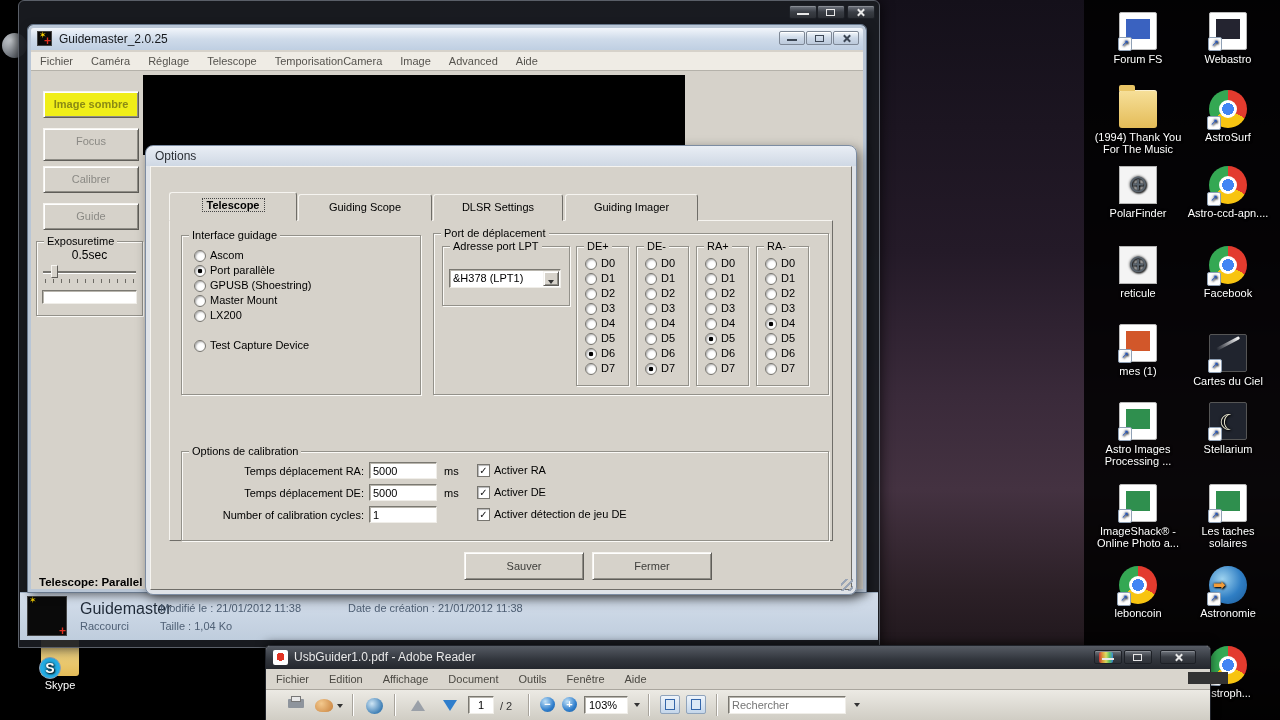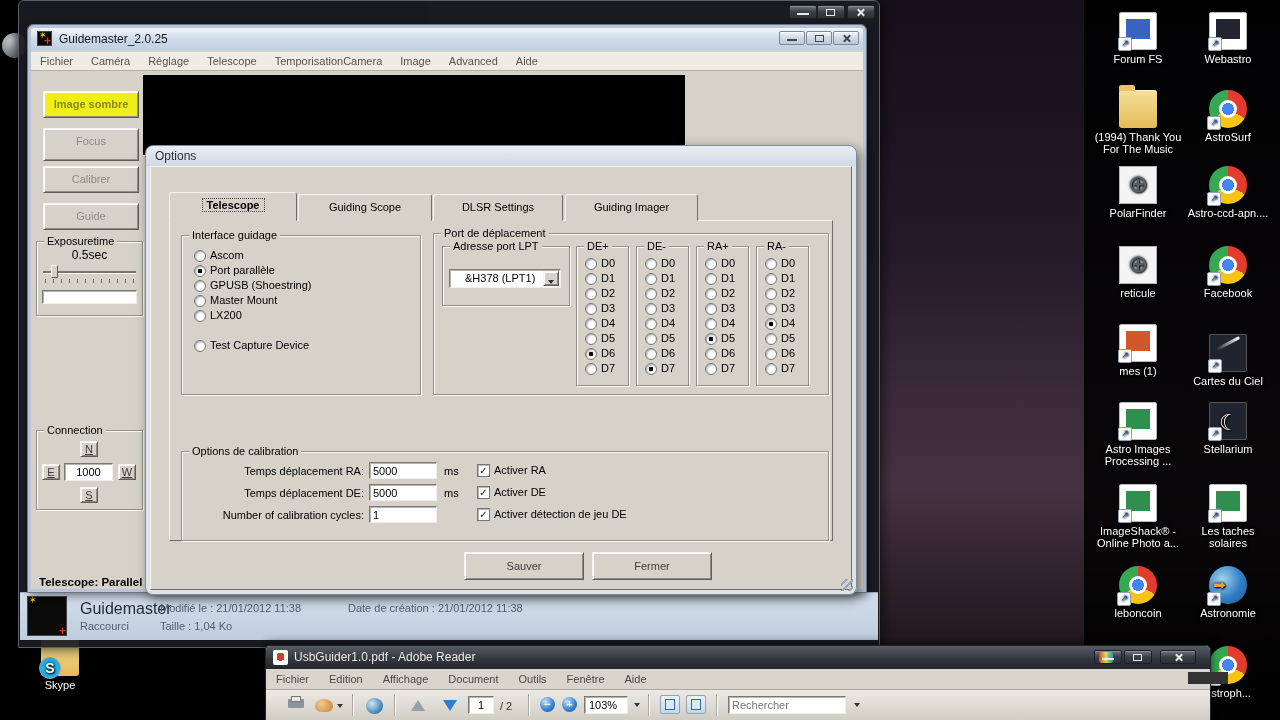--- a/index.html
+++ b/index.html
@@ -244,28 +244,20 @@
   <div class="gbox" style="left:5px;top:213px;width:107px;height:75px">
     <span class="leg">Exposuretime</span>
     <div class="abs" style="left:0;top:6px;width:100%;text-align:center;font-size:12px">0.5sec</div>
     <div class="abs" style="left:6px;top:29px;width:93px;height:2px;background:#77756f;box-shadow:0 1px 0 #fff"></div>
     <div class="abs" style="left:14px;top:23px;width:7px;height:13px;background:#d6d2ca;border:1px solid;border-color:#f6f4f0 #5f5d58 #5f5d58 #f6f4f0"></div>
     <div class="abs" style="left:8px;top:37px;width:90px;height:4px;background:repeating-linear-gradient(90deg,#6b6963 0 1px,transparent 1px 8px)"></div>
     <div class="abs sunken" style="left:5px;top:48px;width:95px;height:14px"></div>
   </div>
 
 
-  <div class="gbox" style="left:5px;top:402px;width:107px;height:80px">
-    <span class="leg">Connection</span>
-    <div class="btn" style="left:43px;top:10px;width:18px;height:16px;line-height:15px;text-decoration:underline">N</div>
-    <div class="btn" style="left:5px;top:33px;width:18px;height:16px;line-height:15px;text-decoration:underline">E</div>
-    <input class="txt" style="left: 27px; top: 32px; width: 49px; height: 18px; text-align: center;" value="1000">
-    <div class="btn" style="left:81px;top:33px;width:18px;height:16px;line-height:15px;text-decoration:underline">W</div>
-    <div class="btn" style="left:43px;top:56px;width:18px;height:16px;line-height:15px;text-decoration:underline">S</div>
-  </div>
 
   <div class="abs" style="left:8px;top:548px;width:112px;height:15px;font-weight:bold;font-size:11.5px;white-space:nowrap;overflow:hidden">Telescope: Parallel</div>
 </div>
 
 <div class="opt-dlg">
   <div class="opt-title">Options</div>
   <div class="opt-body"></div>
 
   <div class="tab active" style="left:23px;width:128px"><span class="tlab">Telescope</span></div>
   <div class="tab" style="left:152px;width:134px"><span>Guiding Scope</span></div>
@@ -281,21 +273,21 @@
     <span class="radio" style="left:12px;top:58px">Master Mount</span>
     <span class="radio" style="left:12px;top:73px">LX200</span>
     <span class="radio" style="left:12px;top:103px">Test Capture Device</span>
   </div>
 
   <div class="gbox" style="left:287px;top:87px;width:396px;height:162px;background:#d6d2ca;z-index:2">
     <span class="leg">Port de déplacement</span>
 
     <div class="gbox" style="left:8px;top:12px;width:128px;height:60px">
       <span class="leg">Adresse port LPT</span>
-      <div class="abs sunken" style="left:6px;top:22px;width:112px;height:19px;line-height:17px;padding-left:15px;font-size:11px">
+      <div class="abs sunken" style="left:6px;top:22px;width:112px;height:19px;line-height:17px;padding-left:3px;font-size:11px">
         <span>&amp;H378 (LPT1)</span>
         <span class="abs btn" style="right:1px;top:1px;width:16px;height:15px;position:absolute"><span class="arrow-d" style="margin-top:5px"></span></span>
       </div>
     </div>
 
     <div class="gbox" style="left:142px;top:12px;width:53px;height:140px">
       <span class="leg">DE+</span>
       <span class="radio" style="left:8px;top:10px">D0</span>
       <span class="radio" style="left:8px;top:25px">D1</span>
       <span class="radio" style="left:8px;top:40px">D2</span>

